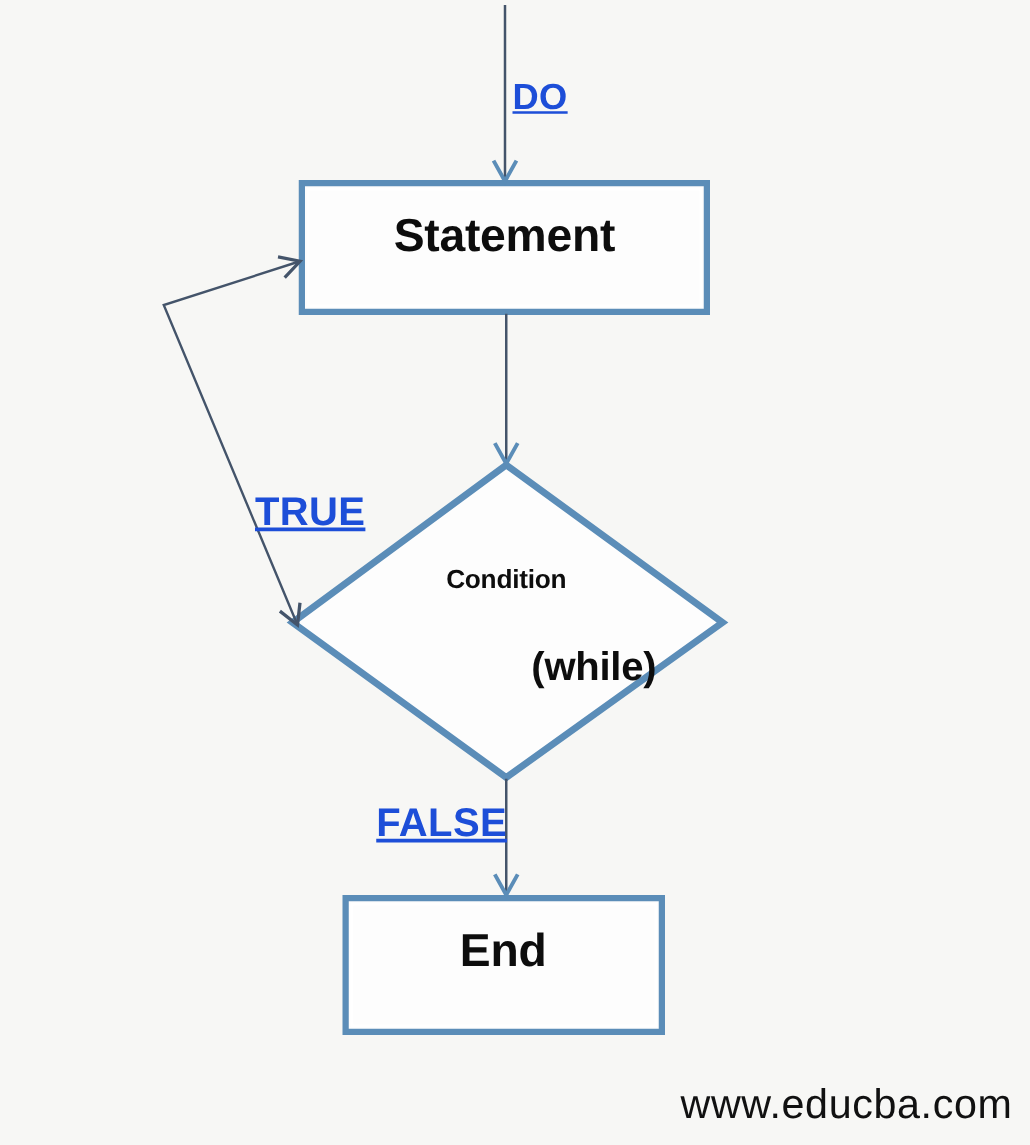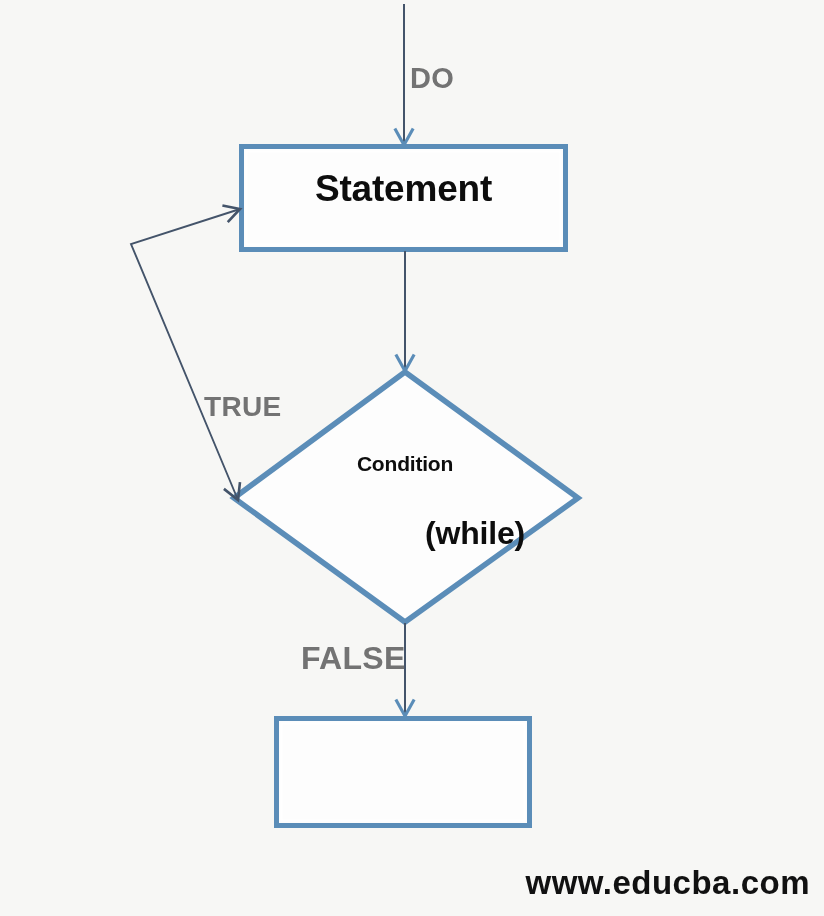--- a/index.html
+++ b/index.html
@@ -28,24 +28,25 @@
   .node-label {
     position: absolute;
     color: #0d0d0d;
     font-weight: bold;
     text-align: center;
     white-space: nowrap;
     letter-spacing: -0.2px;
   }
   .edge-label {
     position: absolute;
-    color: #737373;
+    color: #1d4ed8;
     font-weight: bold;
     white-space: nowrap;
     letter-spacing: 0.3px;
+    text-decoration: underline;
   }
   #label-statement {
     left: 241px;
     top: 168px;
     width: 325px;
     font-size: 37px;
   }
   #label-end {
     left: 275px;
     top: 740px;
@@ -67,33 +68,33 @@
     text-align: right;
   }
   #label-do {
     left: 410px;
     top: 62px;
     font-size: 29px;
   }
   #label-true {
     left: 204px;
     top: 391px;
-    font-size: 28px;
+    font-size: 32px;
   }
   #label-false {
     left: 301px;
     top: 640px;
     font-size: 32px;
   }
   #watermark {
     position: absolute;
     right: 14px;
     bottom: 14px;
     font-size: 33px;
-    font-weight: bold;
+    font-weight: normal;
     color: #111111;
     letter-spacing: 0.5px;
     white-space: nowrap;
   }
 </style>
 </head>
 <body>
 
 <div id="flowchart-canvas">
 
@@ -129,20 +130,21 @@
 
     <line x1="405" y1="623" x2="405" y2="716" stroke="#44546a" stroke-width="2" marker-end="url(#arrow-open)"></line>
   </svg>
 
   <div class="node-label" id="label-condition">Condition</div>
 
   <div class="node-label" id="label-statement">Statement</div>
 
   <div class="node-label" id="label-while">(while)</div>
 
+  <div class="node-label" id="label-end">End</div>
 
   <div class="edge-label" id="label-do">DO</div>
 
   <div class="edge-label" id="label-true">TRUE</div>
 
   <div class="edge-label" id="label-false">FALSE</div>
 
   <div id="watermark">www.educba.com</div>
 
 </div>

